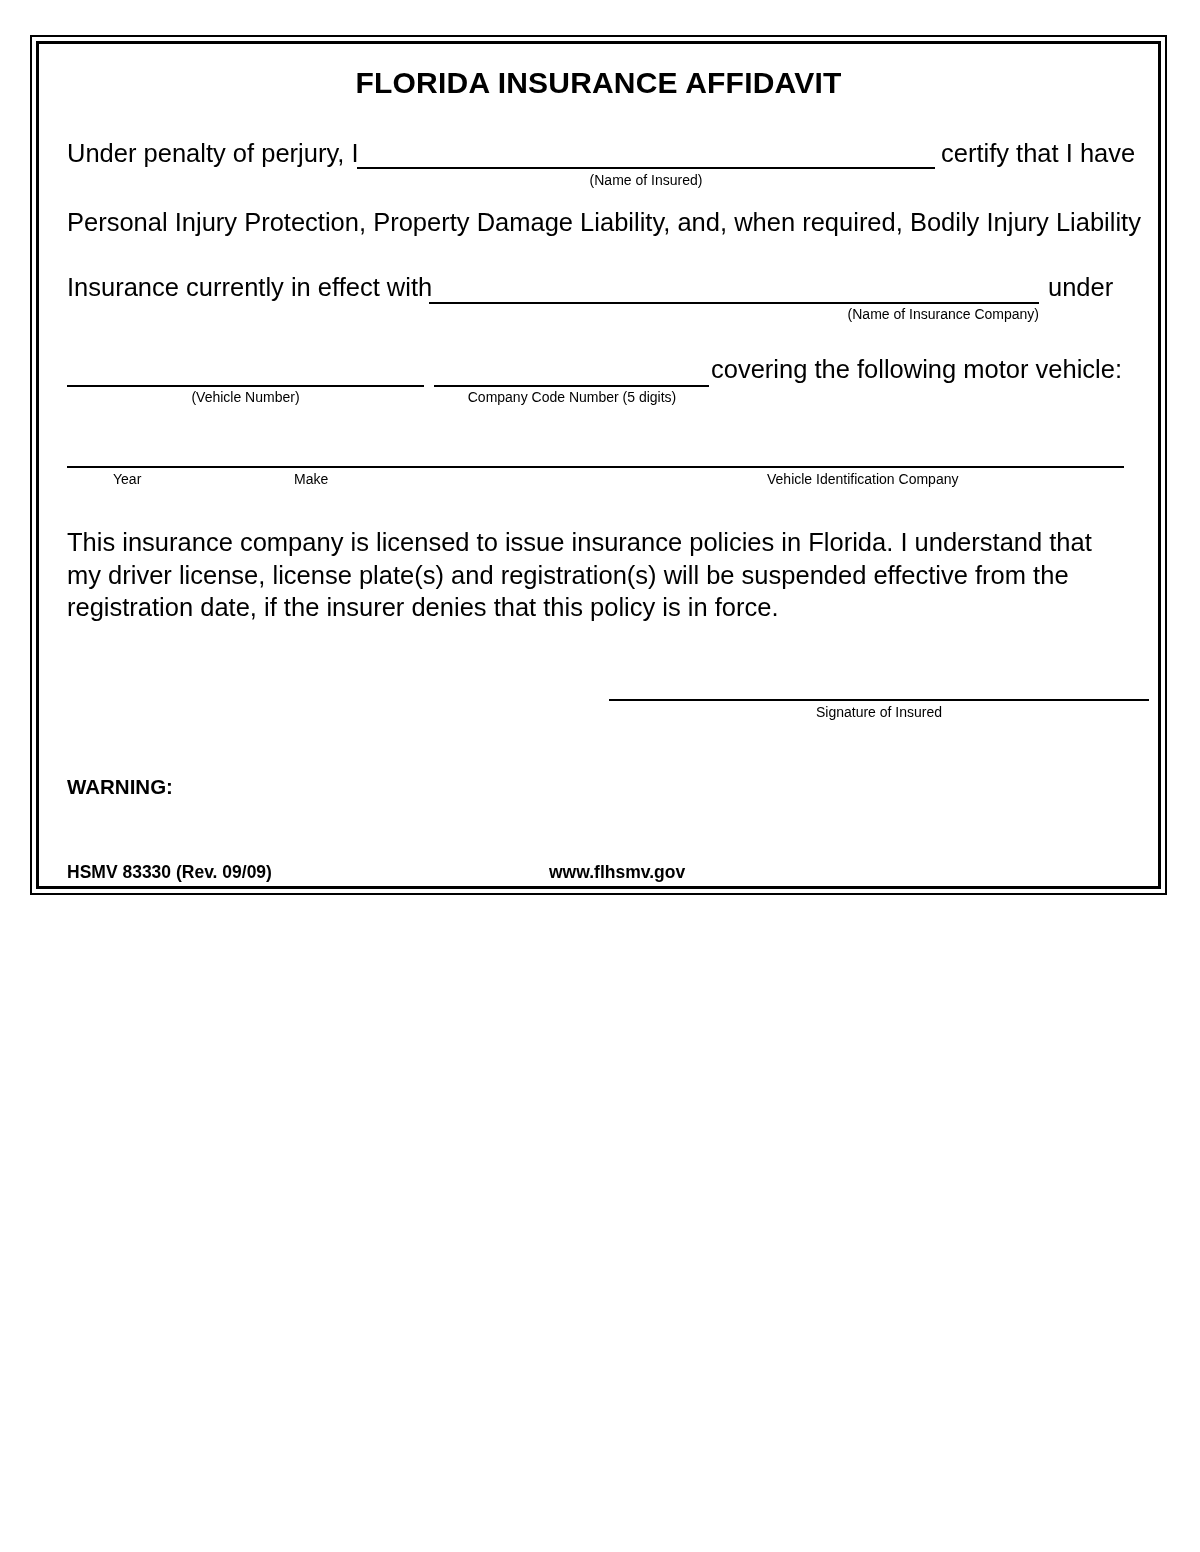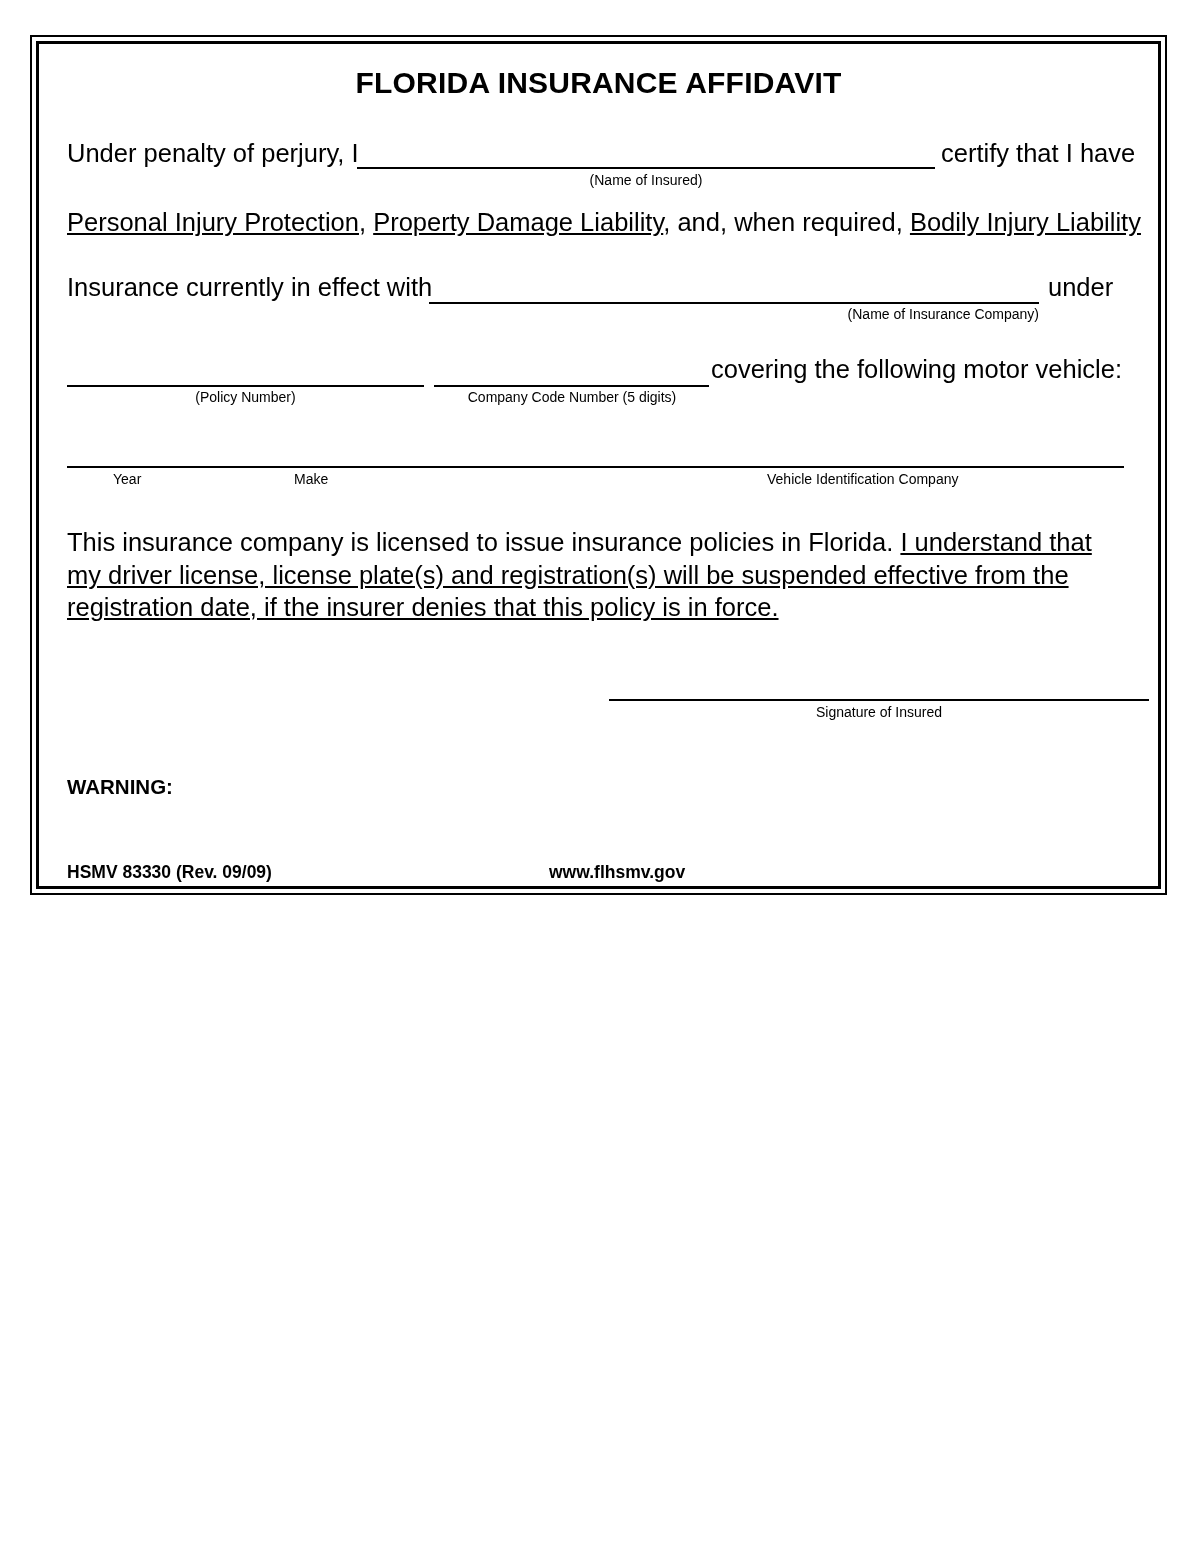--- a/index.html
+++ b/index.html
@@ -72,21 +72,21 @@
     position: absolute;
     font-size: 14px;
     white-space: nowrap;
     text-align: center;
   }
   .rule {
     position: absolute;
     height: 0;
     border-top: 2.5px solid #000;
   }
-  .u { text-decoration: underline; text-underline-offset: 2px; }
+  .u { text-underline-offset: 2px; }
 
   
   .l1-pre  { left: 28px;  top: 96px; }
   .l1-post { left: 902px; top: 96px; }
   .l1-rule { left: 318px; top: 123px; width: 578px; }
   .l1-cap  { left: 318px; top: 128px; width: 578px; }
 
   
   .l2 { left: 28px; top: 165px; }
 
@@ -174,21 +174,21 @@
           <span class="u">Property Damage Liability</span><span>, and, when required,</span>
           <span class="u">Bodily Injury Liability</span>
         </div>
 
         <div class="row l3-pre">Insurance currently in effect with</div>
         <div class="rule l3-rule"></div>
         <div class="caption l3-cap">(Name of Insurance Company)</div>
         <div class="row l3-post">under</div>
 
         <div class="rule l4-rule-a"></div>
-        <div class="caption l4-cap-a">(Policy Number)</div>
+        <div class="caption l4-cap-a">(Vehicle Number)</div>
         <div class="rule l4-rule-b"></div>
         <div class="caption l4-cap-b">Company Code Number (5 digits)</div>
         <div class="row l4-post">covering the following motor vehicle:</div>
 
         <div class="rule l5-rule"></div>
         <div class="caption l5-year">Year</div>
         <div class="caption l5-make">Make</div>
         <div class="caption l5-vin">Vehicle Identification Company</div>
 
         <div class="para">

